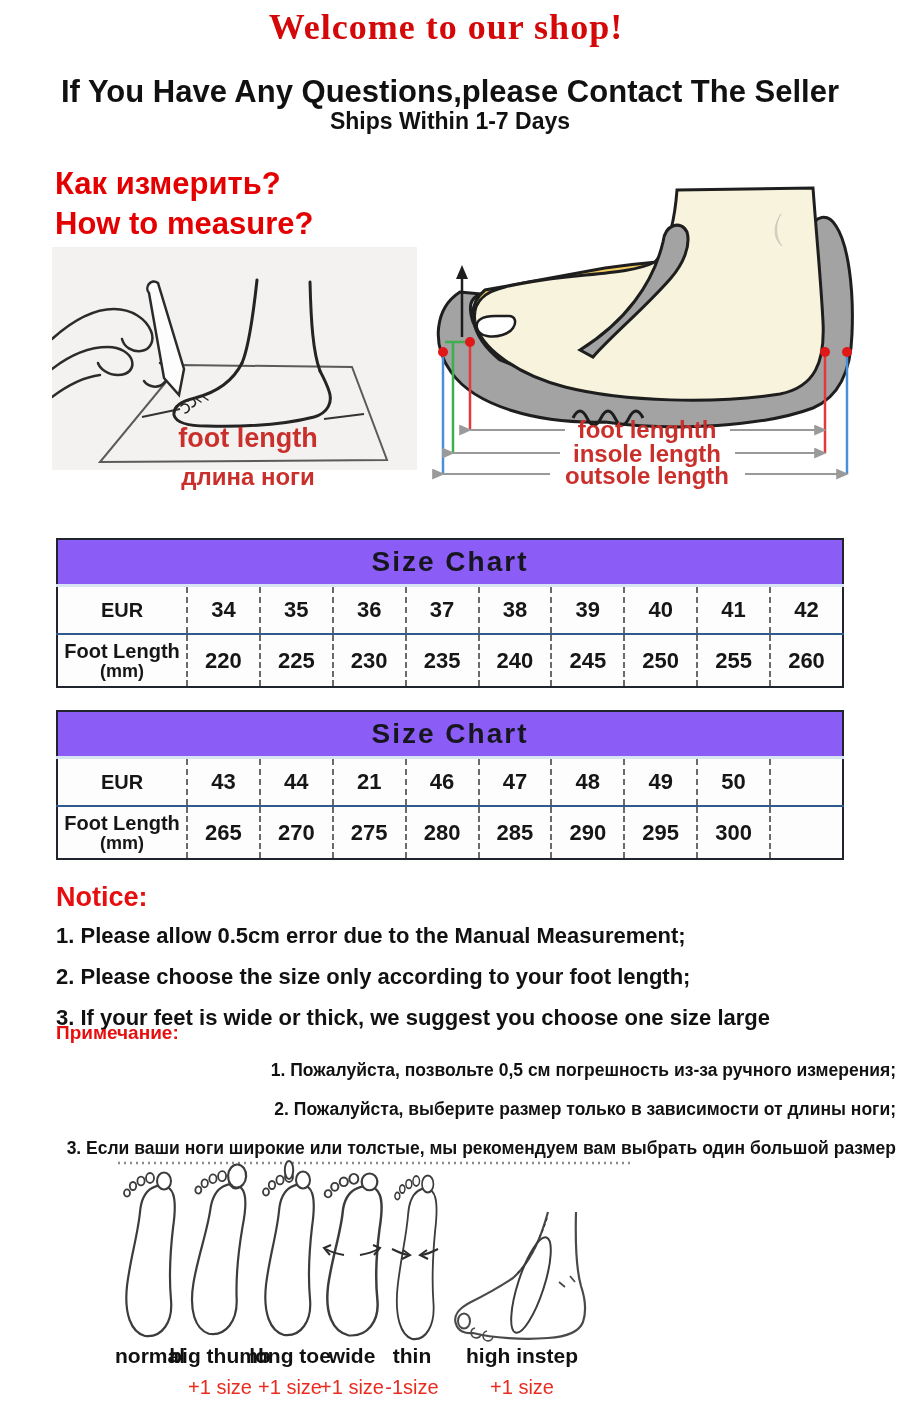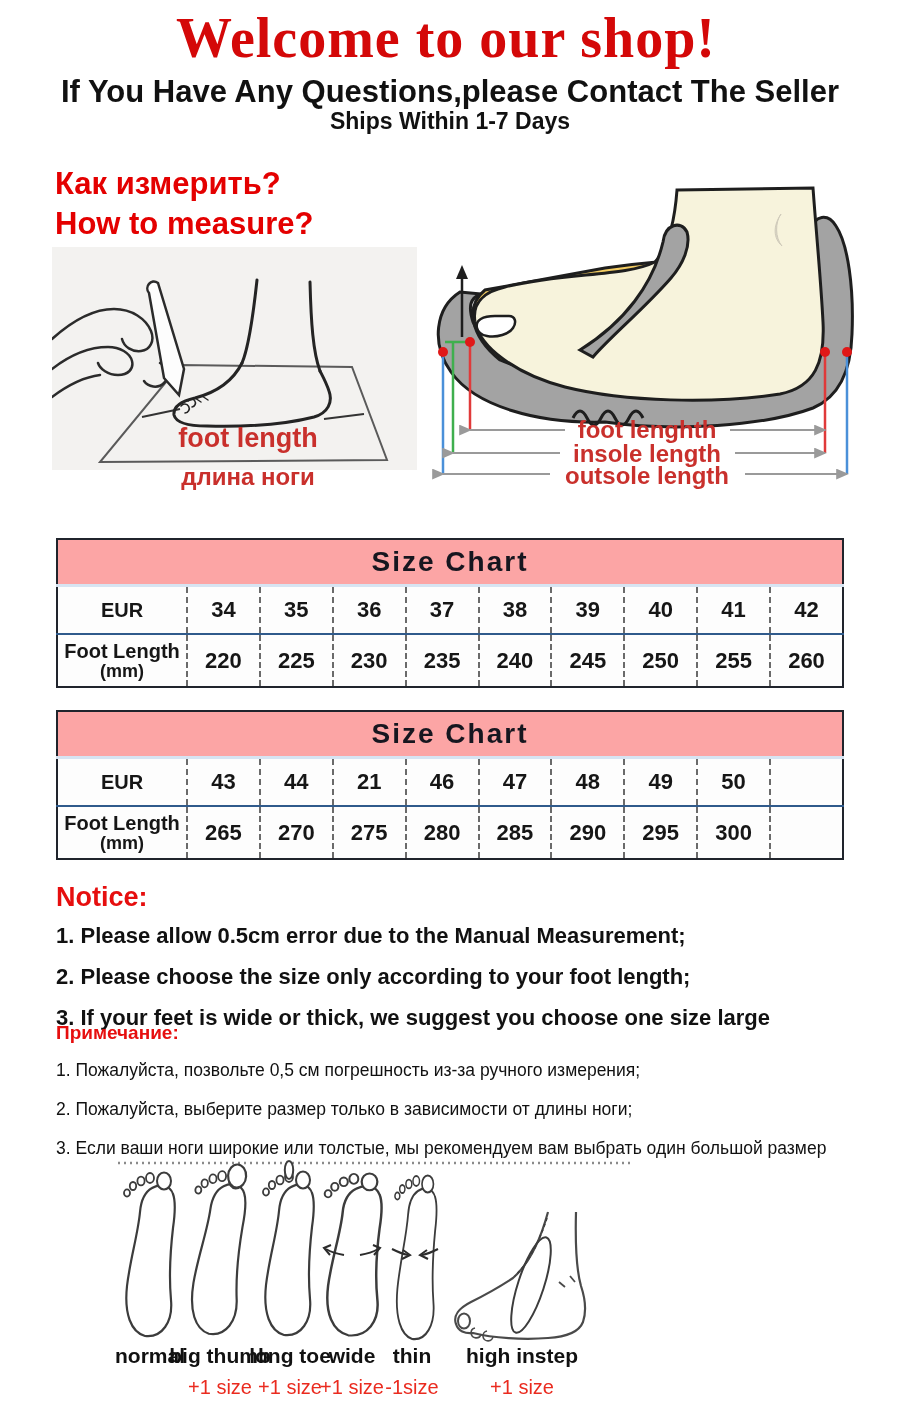--- a/index.html
+++ b/index.html
@@ -5,21 +5,21 @@
   html,body{margin:0;padding:0;}
   body{
     width:900px;height:1408px;position:relative;background:#ffffff;
     font-family:"Liberation Sans",sans-serif;overflow:hidden;
   }
   .abs{position:absolute;}
   
   .page-title{
     top:6px;left:0;width:892px;text-align:center;
     font-family:"Liberation Serif","DejaVu Serif",serif;
-    font-weight:bold;font-size:56px;color:#d40808;letter-spacing:1px;
+    font-weight:bold;font-size:36px;color:#d40808;letter-spacing:1px;
   }
   .subtitle{
     top:74px;left:0;width:900px;text-align:center;
     font-weight:bold;font-size:31px;color:#111;
   }
   .shipping{
     top:108px;left:0;width:900px;text-align:center;
     font-weight:bold;font-size:23px;color:#111;
   }
   
@@ -29,42 +29,42 @@
   .trace-label-en{top:423px;left:168px;width:160px;text-align:center;
     font-weight:bold;font-size:27px;color:#c9302c;}
   .trace-label-ru{top:463px;left:168px;width:160px;text-align:center;
     font-weight:bold;font-size:24px;color:#c9302c;}
   
   .size-table{
     border-collapse:collapse;table-layout:fixed;width:788px;
     border:2px solid #20242c;background:#fdfdfd;
   }
   .size-table th.title-cell{
-    height:42px;background:#fca5a5;color:#16161f;
+    height:42px;background:#8b5cf6;color:#16161f;
     font-size:28px;font-weight:600;letter-spacing:2px;
     border-bottom:3px solid #d7e4f2;
   }
   .size-table td{
     text-align:center;vertical-align:middle;color:#161616;
     font-weight:bold;font-size:22px;
     border-left:2px dashed #6a6a6a;
   }
   .size-table td.rowhead{border-left:none;font-size:20px;}
   .size-table tr.eur-row td{height:44px;border-bottom:2px solid #2f5a8b;}
   .size-table tr.fl-row td{height:49px;}
   .size-table .rowhead .l2{font-size:18px;margin-top:-2px;}
   #table1{top:538px;left:56px;}
   #table2{top:710px;left:56px;}
   
   .notice-en{top:882px;left:56px;width:820px;}
   .notice-en .nhead{font-weight:bold;font-size:27px;color:#e60e0e;margin-bottom:10px;}
   .notice-en .nitem{font-weight:bold;font-size:22px;color:#111;margin-bottom:15px;}
   .notice-ru{top:1022px;left:56px;width:840px;}
   .notice-ru .nhead{font-weight:bold;font-size:19px;color:#e60e0e;margin-bottom:16px;}
-  .notice-ru .nitem{font-weight:normal;font-size:17.5px;color:#111;margin-bottom:18px;}
+  .notice-ru .nitem{font-weight:bold;font-size:17.5px;color:#111;margin-bottom:18px;text-align:right;}
   
   .ft-label{top:1344px;width:130px;text-align:center;
     font-weight:bold;font-size:21px;color:#111;}
   .ft-adjust{top:1376px;width:130px;text-align:center;
     font-weight:normal;font-size:20px;color:#ea2b1f;}
   svg{display:block;}
   svg text{font-family:"Liberation Sans",sans-serif;}
 </style>
 </head>
 <body>

